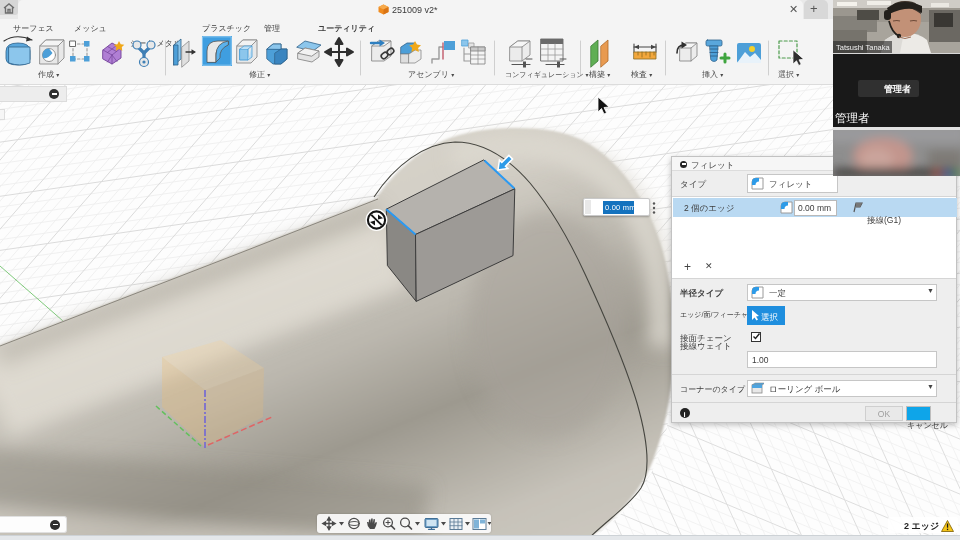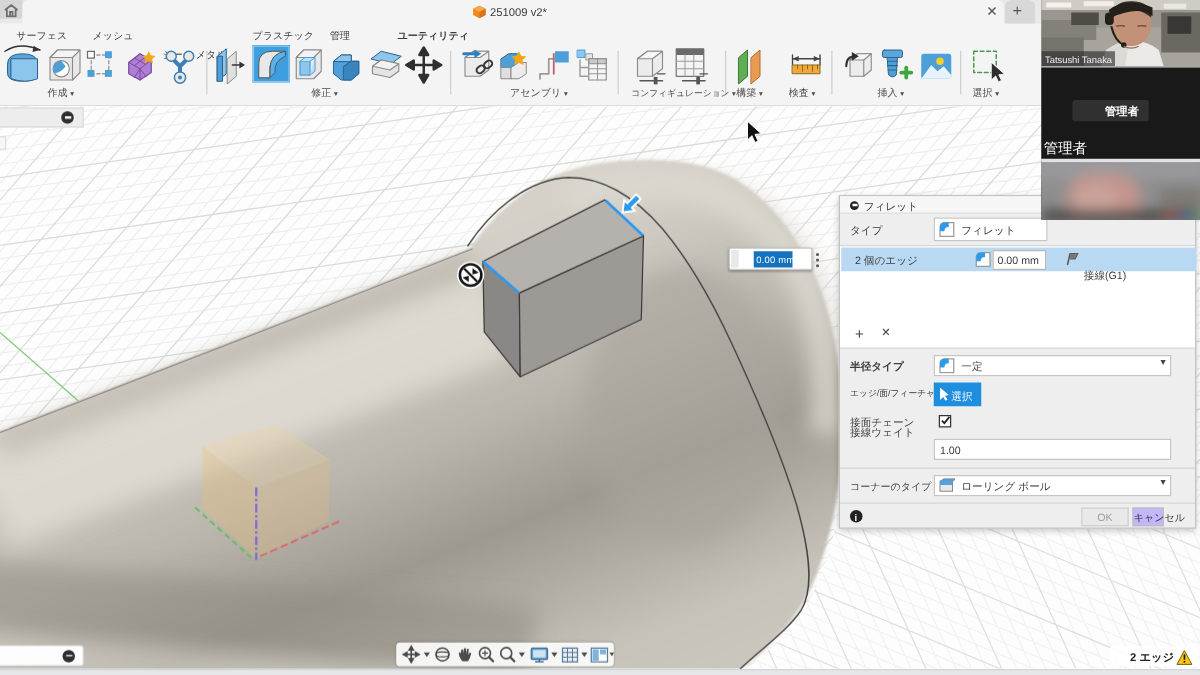--- a/index.html
+++ b/index.html
@@ -436,21 +436,21 @@
     <path d="M1 3 L4 1 L14 1 L11 3 Z" fill="#4da4e0" stroke="#888" stroke-width="0.6"></path>
     <rect x="1" y="3" width="10" height="3" fill="#4da4e0"></rect>
   </svg>
   <div class="abs" style="left:97px;top:227px;">ローリング ボール</div>
   <div class="abs" style="left:255px;top:226px;font-size:7px;color:#444;">▼</div>
 
   <div class="abs" style="left:0;top:245px;width:100%;height:1px;background:#d5d5d5;"></div>
   <div class="abs" style="left:8px;top:251px;width:10px;height:10px;border-radius:50%;background:#222;"></div>
   <div class="abs" style="left:11.5px;top:252.5px;color:#fff;font-size:7.5px;font-weight:bold;">i</div>
   <div class="abs" style="left:193px;top:249px;width:38px;height:15px;background:#e9e9e9;border:1px solid #cfcfcf;box-sizing:border-box;text-align:center;color:#9f9f9f;padding-top:2px;">OK</div>
-  <div class="abs" style="left:234px;top:249px;width:25px;height:15px;background:#c4b5fd;border:1px solid #bdbdbd;box-sizing:border-box;text-align:center;color:#333;padding-top:2px;font-size:8px;white-space:nowrap;">キャンセル</div>
+  <div class="abs" style="left:234px;top:249px;width:25px;height:15px;background:#0ea5e9;border:1px solid #bdbdbd;box-sizing:border-box;text-align:center;color:#333;padding-top:13px;font-size:8px;white-space:nowrap;">キャンセル</div>
 </div>
 
 <div class="abs" style="left:833px;top:0;width:127px;height:176px;background:#111;"></div>
 <svg class="abs" style="left:833px;top:0;" width="127" height="53" viewBox="0 0 127 53">
   <rect width="127" height="53" fill="#a8a49c"></rect>
   <rect width="127" height="8" fill="#cfccc6"></rect>
   <rect x="4" y="2" width="20" height="4" fill="#f4f2ec"></rect>
   <rect x="34" y="1" width="24" height="4" fill="#f0eee8"></rect>
   <rect x="98" y="3" width="18" height="4" fill="#eae8e2"></rect>
   <rect x="0" y="8" width="127" height="14" fill="#9b978f"></rect>

